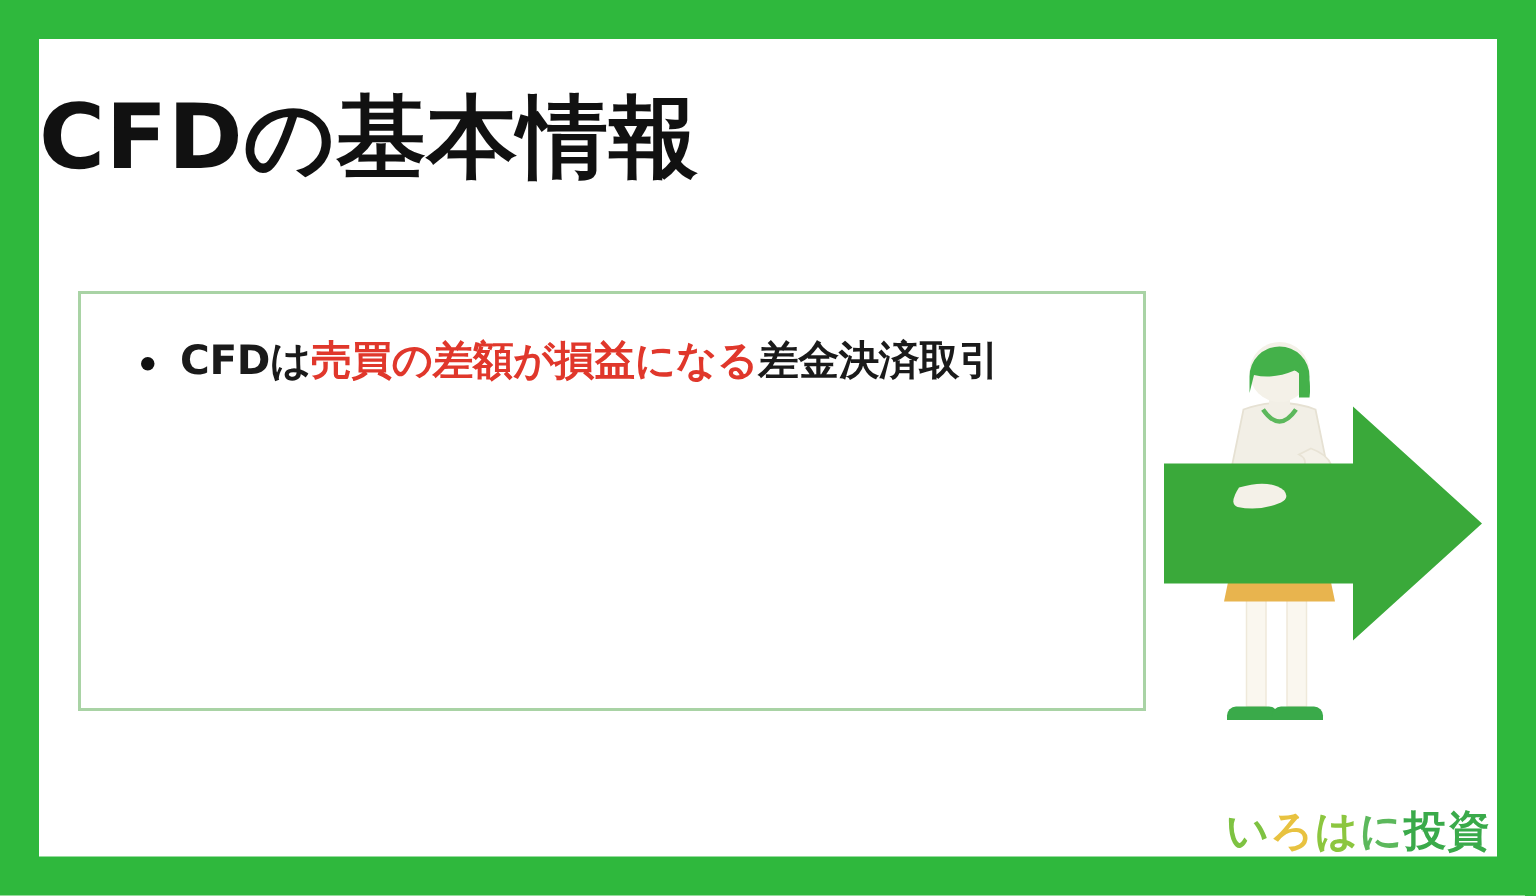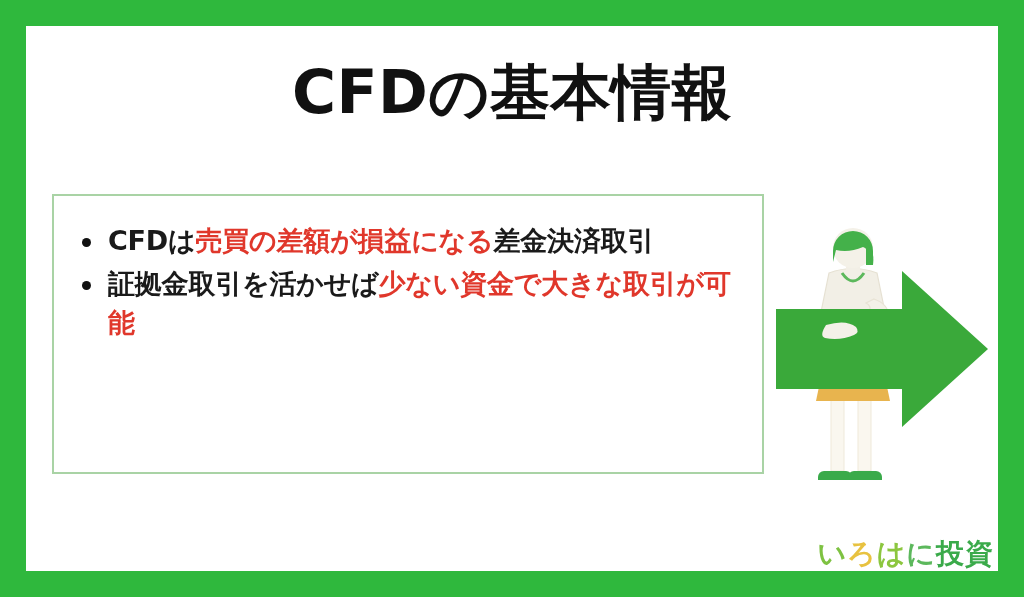--- a/index.html
+++ b/index.html
@@ -31,21 +31,20 @@
     background: #ffffff;
     overflow: hidden;
   }
 
   
   .title {
     position: absolute;
     left: 0;
     top: 35px;
     width: 972px;
-    text-align: center;
     font-size: 60px;
     font-weight: 700;
     letter-spacing: 0.5px;
     color: #111111;
     line-height: 1.05;
     white-space: nowrap;
   }
 
   
   .bullet-panel {
@@ -54,21 +53,21 @@
     top: 168px;
     width: 712px;
     height: 280px;
     border: 2px solid #a9d3a5;
     box-sizing: border-box;
     background: #ffffff;
   }
   .bullet-list {
     list-style: none;
     margin: 0;
-    padding: 26px 18px 0 24px;
+    padding: 26px 18px 0 36px;
   }
   .bullet-item {
     position: relative;
     margin: 0 0 4px 0;
     padding-left: 30px;
     font-size: 27px;
     font-weight: 700;
     line-height: 1.44;
     color: #1a1a1a;
     letter-spacing: -0.2px;
@@ -123,23 +122,20 @@
 
     <div class="title">CFDの基本情報</div>
 
     <div class="bullet-panel">
       <ul class="bullet-list">
 
         <li class="bullet-item">
           <span>CFDは</span><span class="hl-red">売買の差額が損益になる</span><span>差金決済取引</span>
         </li>
 
-        <li class="bullet-item">
-          <span>証拠金取引を活かせば</span><span class="hl-red">少ない資金で大きな取引が可能</span>
-        </li>
 
 
       </ul>
     </div>
 
     <div class="illustration">
       <svg width="224" height="270" viewBox="0 0 224 270" xmlns="http://www.w3.org/2000/svg">
 
         <g>
           <rect x="57" y="175" width="13" height="75" fill="#faf7ef" stroke="#efe9da" stroke-width="1"></rect>

